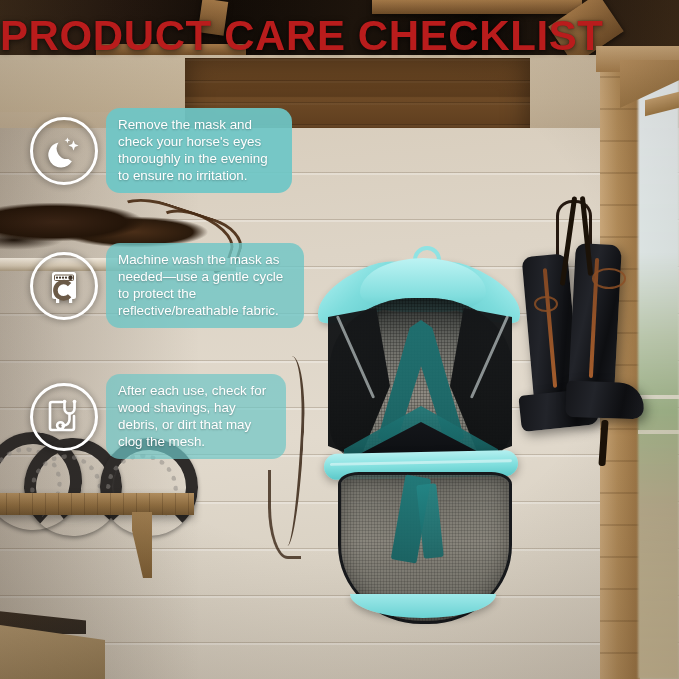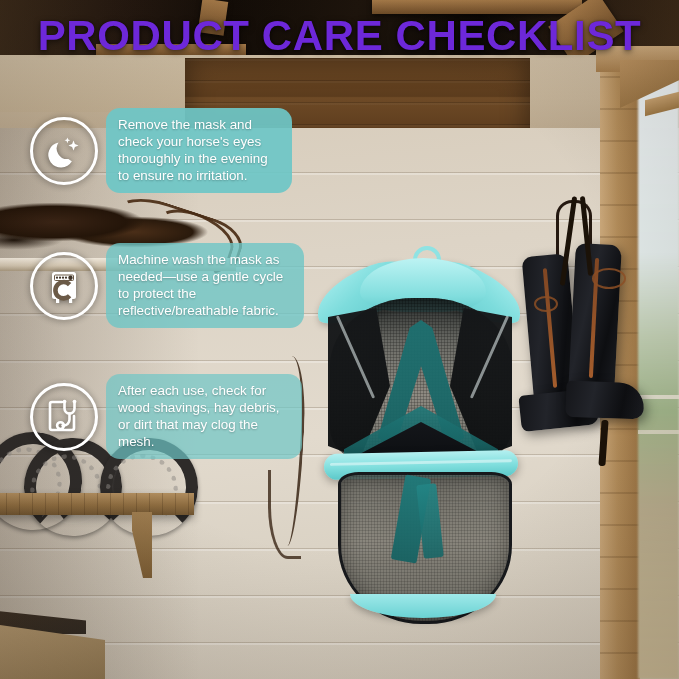--- a/index.html
+++ b/index.html
@@ -309,23 +309,23 @@
     box-shadow:0 3px 7px rgba(0,0,0,.28);
   }
   .mask-shadow{
     position:absolute;left:330px;top:300px;width:190px;height:330px;
     background:radial-gradient(ellipse 50% 50% at 50% 50%,rgba(40,30,20,.20),transparent 70%);
     filter:blur(8px);pointer-events:none;
   }
 
   
   .title{
-    position:absolute;left:0;top:12px;width:679px;
+    position:absolute;left:0;top:12px;width:546px;
     text-align:center;
-    color:#6d28d9;font-size:42px;font-weight:bold;letter-spacing:.6px;
+    color:#b91c1c;font-size:42px;font-weight:bold;letter-spacing:.6px;
     text-shadow:0 2px 6px rgba(0,0,0,.55),0 0 2px rgba(0,0,0,.4);
     white-space:nowrap;
   }
 
   .tip{position:absolute;display:flex;align-items:center;}
   .tip-icon{
     width:62px;height:62px;border-radius:50%;
     border:3px solid #ffffff;
     display:flex;align-items:center;justify-content:center;
     flex:0 0 auto;
@@ -336,21 +336,21 @@
     border-radius:14px;
     padding:8px 12px 9px 12px;
     color:#ffffff;
     font-size:13.4px;line-height:1.27;
     font-weight:500;
     text-shadow:0 1px 2px rgba(0,0,0,.28);
     box-sizing:border-box;
   }
   .b1{background:rgba(110,198,198,.93);width:186px;}
   .b2{background:rgba(110,198,198,.80);width:198px;}
-  .b3{background:rgba(110,198,198,.70);width:196px;}
+  .b3{background:rgba(110,198,198,.70);width:180px;}
 
   .tip1{left:30px;top:108px;}
   .tip2{left:30px;top:243px;}
   .tip3{left:30px;top:374px;}
 
   svg{display:block;}
 </style>
 </head>
 <body>
 

